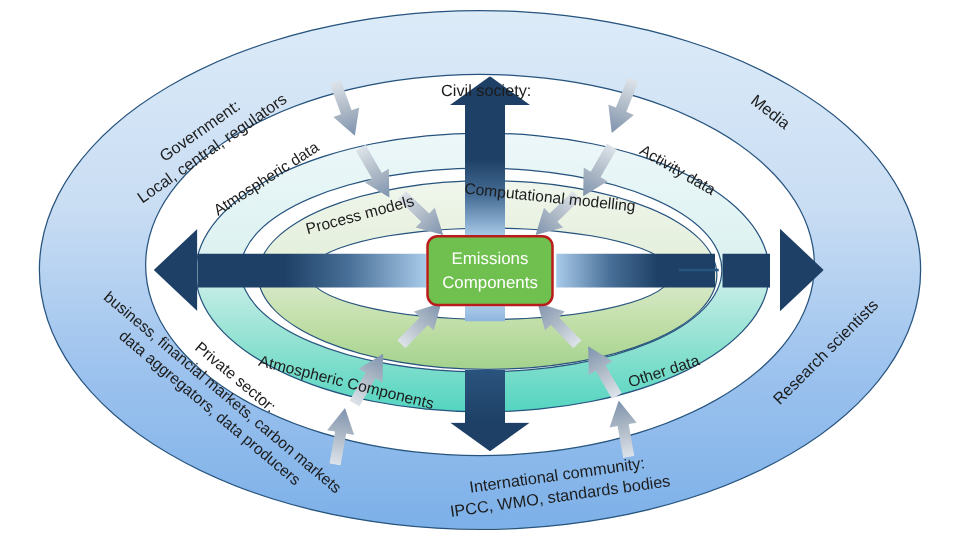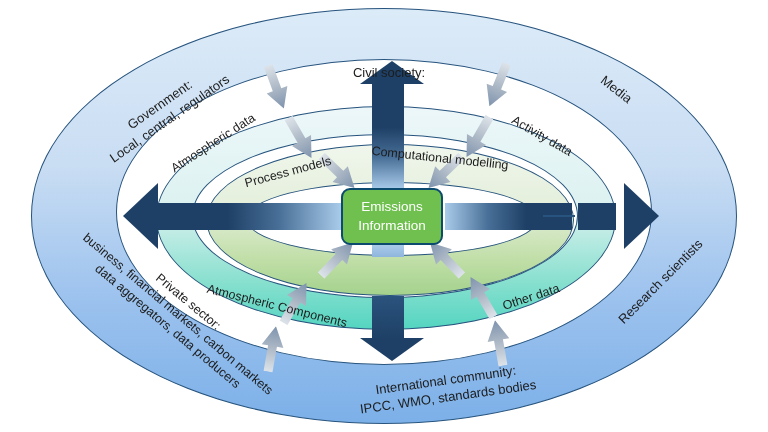--- a/index.html
+++ b/index.html
@@ -54,21 +54,21 @@
   .a6 {left:433px;top:149px;transform:rotate(46deg);}
   .a7 {left:325px;top:236px;transform:rotate(-136deg);}
   .a8 {left:434px;top:236px;transform:rotate(136deg);}
   .a9 {left:283px;top:280px;transform:rotate(-150deg);}
   .a10{left:470px;top:274px;transform:rotate(150deg);}
   .a11{left:260px;top:326px;transform:rotate(-170deg);}
   .a12{left:487px;top:320px;transform:rotate(170deg);}
 
   
   .center-box{position:absolute;left:341px;top:188px;width:102px;height:57px;
-      background:#6fc04e;border:2px solid #0c4a6e;border-radius:9px;box-sizing:border-box;
+      background:#6fc04e;border:2px solid #b91c1c;border-radius:9px;box-sizing:border-box;
       display:flex;flex-direction:column;align-items:center;justify-content:center;
       color:#ffffff;font-size:13.5px;line-height:1.35;text-align:center;}
 
   
   .lbl{position:absolute;white-space:nowrap;text-align:center;line-height:1.28;
       transform:translate(-50%,-50%) rotate(var(--r,0deg));}
   .fs13{font-size:13px;} .fs12{font-size:12.5px;}
   .lbl-civil1   {left:389px;top:25px;margin-top:48px;}
   .lbl-civil2   {left:387px;top:44px;}
   .lbl-media    {left:616px;top:90px;  --r:38deg;}
@@ -174,21 +174,21 @@
       </svg>
     </div>
   <div class="garr a12">
       <svg viewBox="0 0 24 46">
         <path d="M7.5 0h9v26H23L12 46 1 26h6.5z" fill="url(#garrGrad)"></path>
       </svg>
     </div>
 
   <div class="center-box">
     <div>Emissions</div>
-    <div>Information</div>
+    <div>Components</div>
   </div>
 
   <div class="lbl fs13 lbl-civil1">Civil society:</div>
   <div class="lbl fs13 lbl-media">Media</div>
   <div class="lbl fs13 blk-gov">
     <div>Government:</div>
     <div>Local, central, regulators</div>
   </div>
   <div class="lbl fs12 blk-private">
     <div>Private sector:</div>

